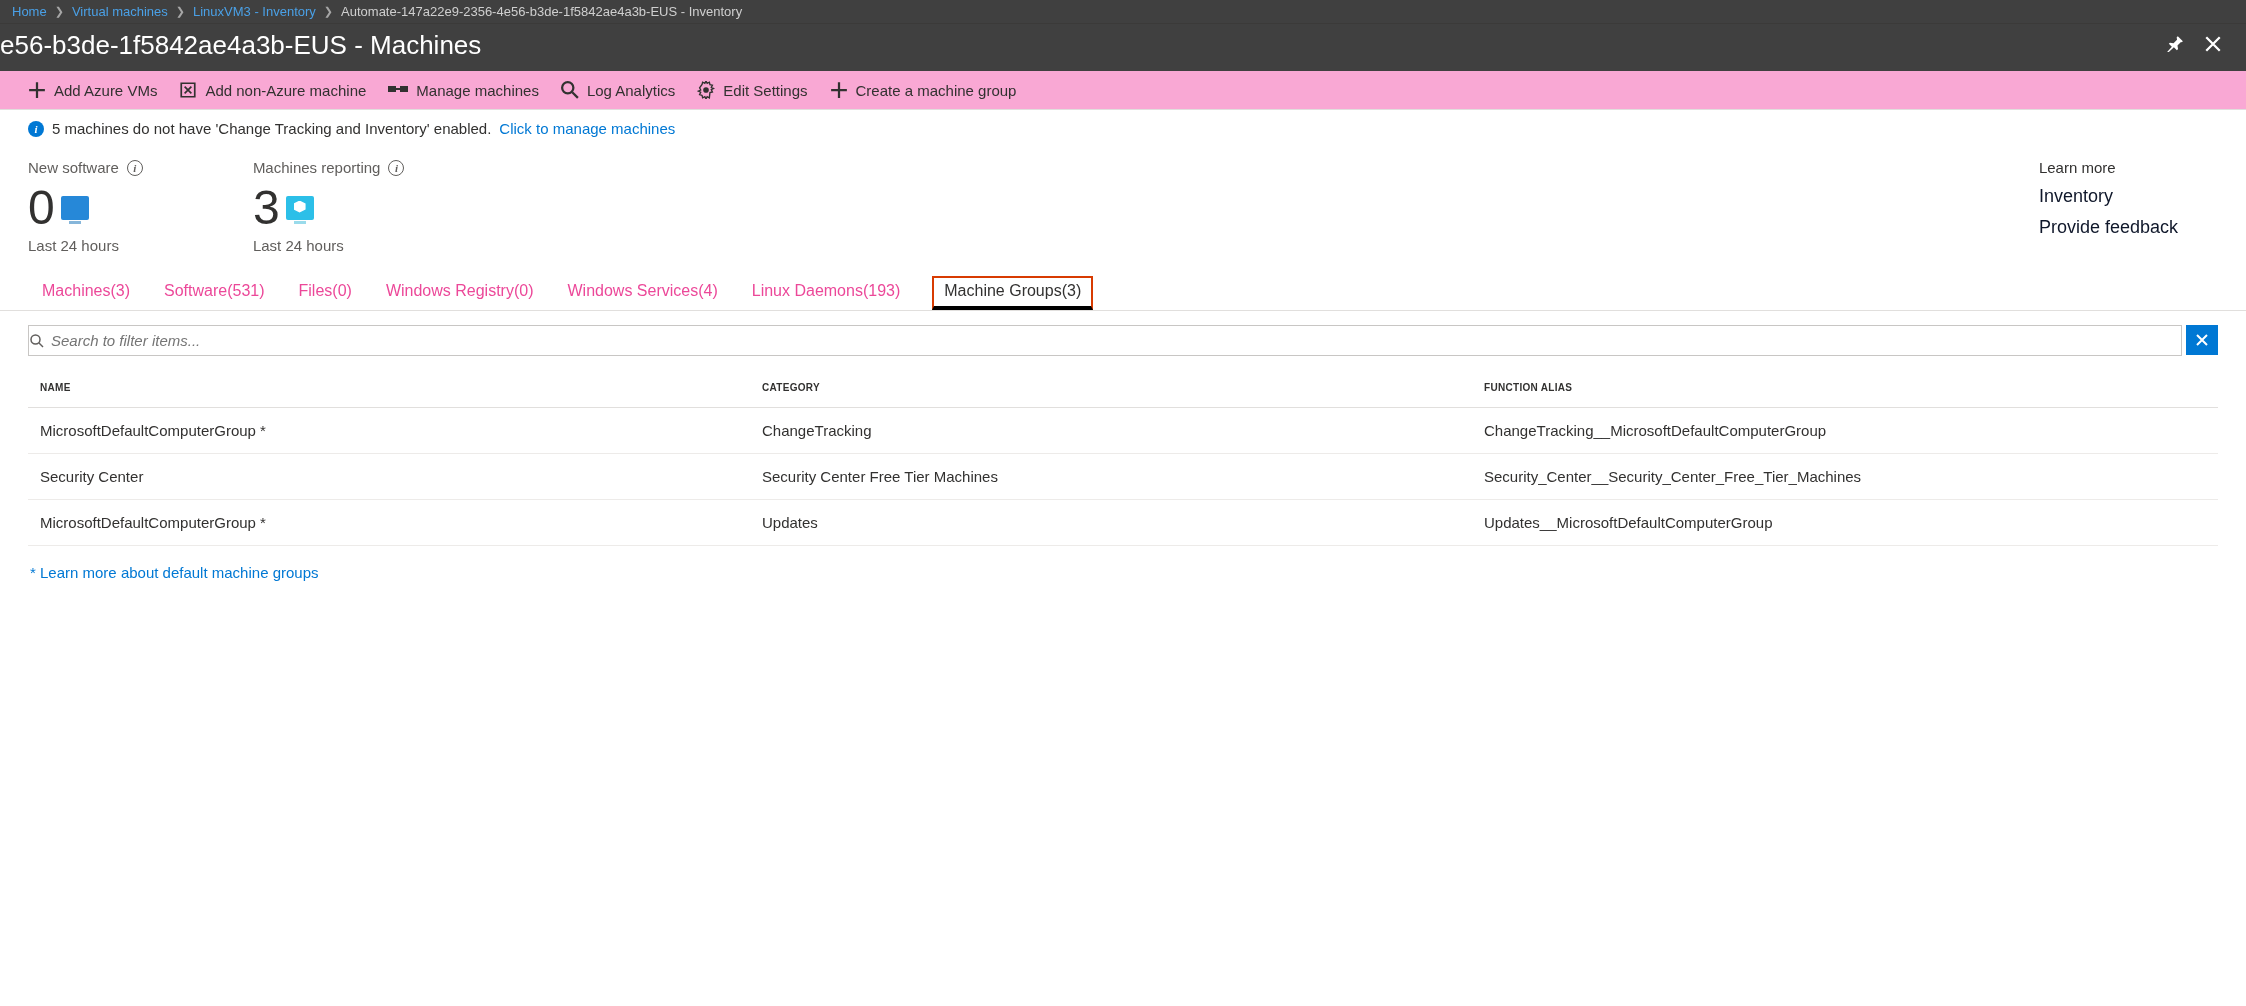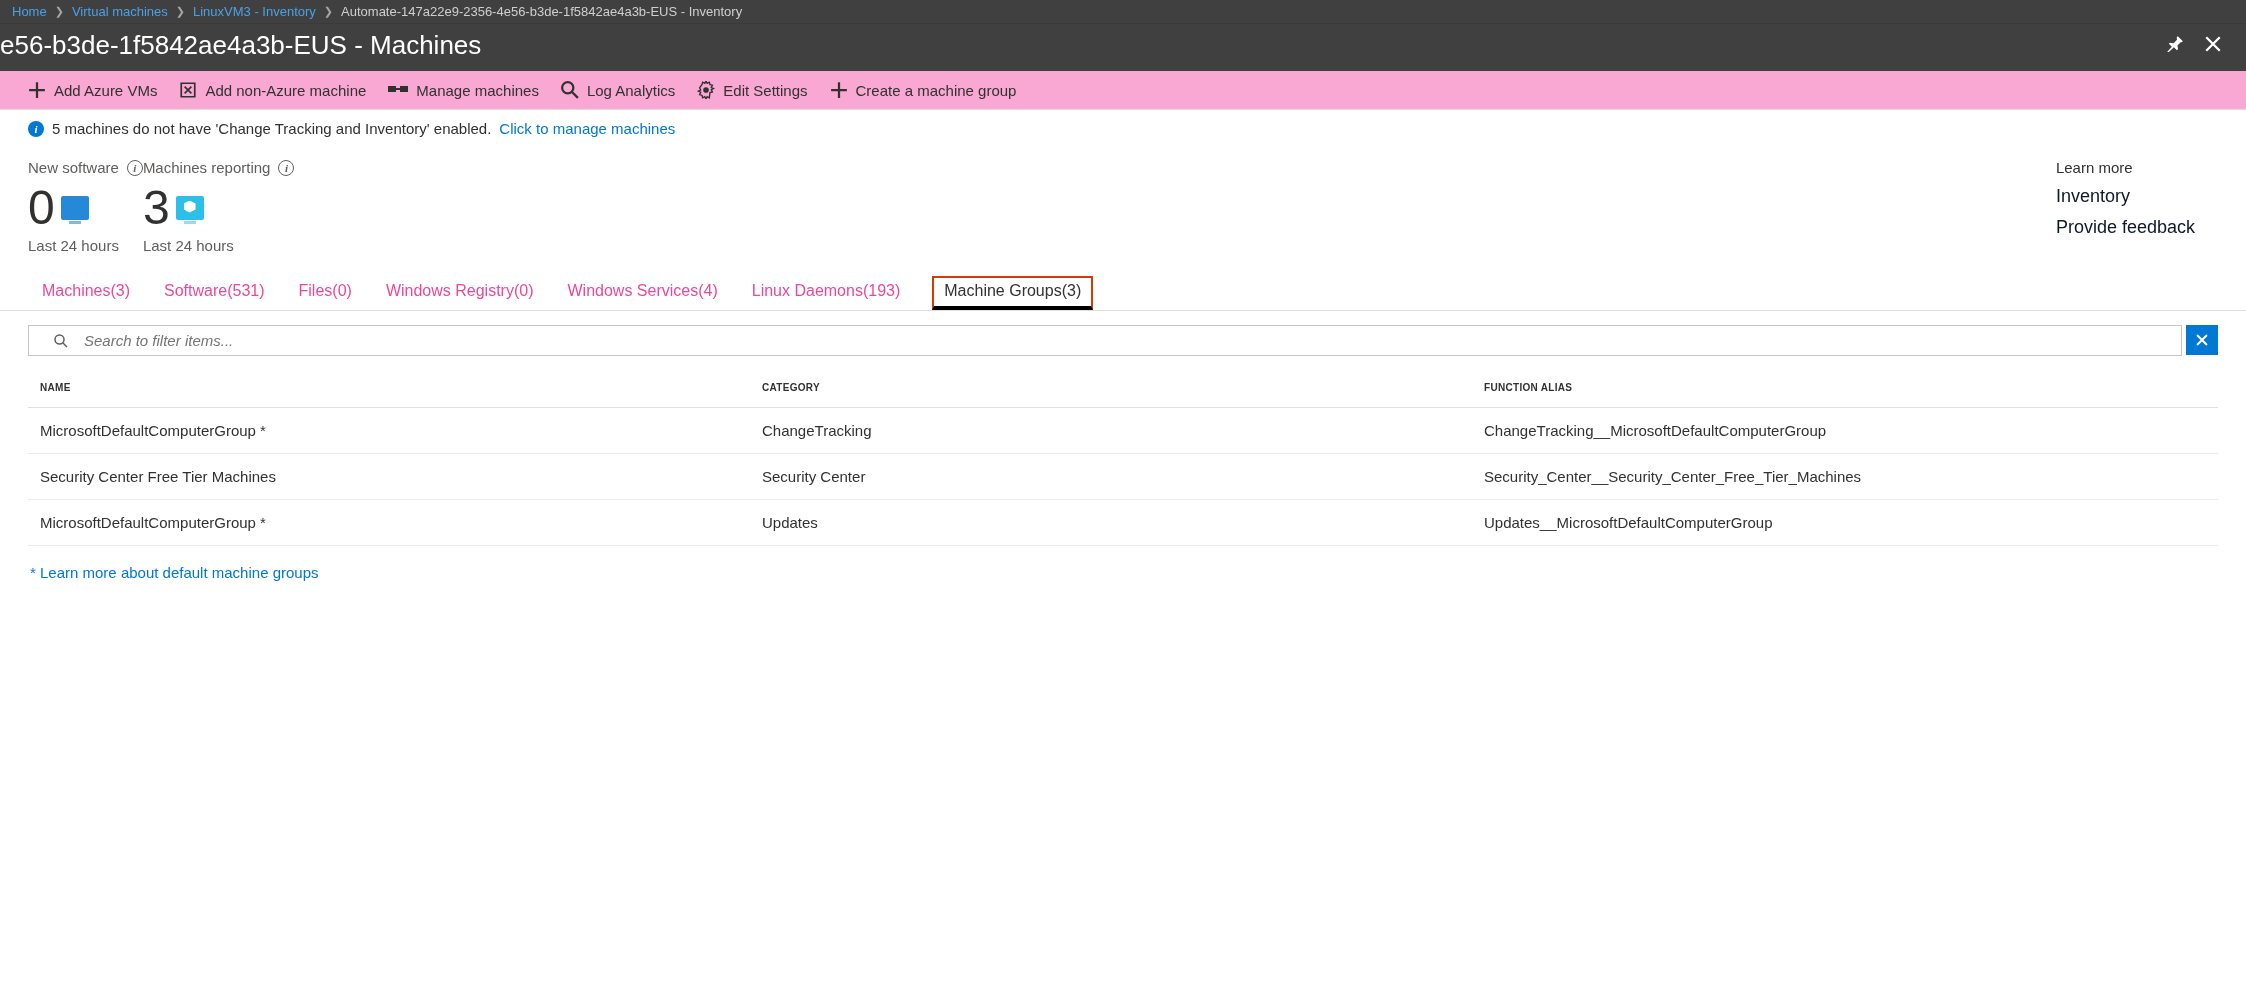--- a/index.html
+++ b/index.html
@@ -21,37 +21,37 @@
   .toolbar { display: flex; gap: 22px; align-items: center; padding: 10px 28px; border-bottom: 1px solid #e1dfdd; background:#f9a8d4; }
   .toolbar .btn { display: inline-flex; align-items: center; gap: 8px; cursor: pointer; font-size: 15px; color:#323130; }
   .toolbar .btn svg { fill:#323130; }
   
   
   .info-banner { padding: 10px 28px 4px 28px; font-size: 15px; display:flex; align-items:center; gap:8px;}
   .info-banner a { color:#0078d4; text-decoration:none; }
   .info-icon { width:16px; height:16px; border-radius:50%; background:#0078d4; color:#fff; display:inline-flex; align-items:center; justify-content:center; font-size:11px; font-style:italic; font-weight:bold; font-family: Georgia, serif;}
   
   
-  .stats-row { display:flex; padding: 18px 11px 0 28px; }
+  .stats-row { display:flex; padding: 18px 28px 0 28px; gap: 110px; }
   .stat-block {}
   .stat-label { font-size:15px; color:#605e5c; display:flex; align-items:center; gap:8px; margin-bottom:4px;}
   .stat-value { font-size:48px; font-weight:300; color:#323130; display:flex; align-items:center; gap:6px;}
   .stat-sub { font-size:15px; color:#605e5c; margin-top:2px;}
   .learn-more { margin-left: auto; padding-right: 40px;}
   .learn-more .lm-title{ font-size:15px; color:#323130; margin-bottom:10px;}
   .learn-more a{ display:block; color:#0f172a; text-decoration:none; font-size:18px; margin-bottom:10px;}
   
   
   .tab-row { display:flex; gap: 30px; padding: 22px 28px 0 40px; border-bottom: 1px solid #e1dfdd; font-size:16px;}
   .tab { color:#ec4899; padding: 6px 2px 10px 2px; cursor:pointer; white-space:nowrap; }
   .tab.active { color:#323130; border:2px solid #d83b01; border-bottom: 4px solid #000; padding:4px 10px 6px 10px; }
   
   
   .search-row { padding: 14px 28px 0 28px; display:flex; }
-  .search-wrap { flex:1; display:flex; align-items:center; border:1px solid #c8c6c4; padding: 4px 24px; gap: 9px; }
+  .search-wrap { flex:1; display:flex; align-items:center; border:1px solid #c8c6c4; padding: 4px 0; }
   .search-wrap svg { flex:none; }
   .search-input { border:none; outline:none; flex:1; font-size:15px; font-style:italic; color:#605e5c; padding:2px 6px; background:transparent;}
   .clear-btn { width:32px; height:30px; background:#0078d4; color:#fff; display:flex; align-items:center; justify-content:center; cursor:pointer; margin-left: 4px;}
   
   
   .grid { padding: 8px 28px 0 28px; }
   .grid-header, .grid-row { display:grid; grid-template-columns: 1fr 1fr 1fr; border-bottom:1px solid #edebe9; padding:14px 12px; }
   .grid-header { font-size:10px; font-weight:600; letter-spacing:0.3px; color:#323130; text-transform:uppercase; border-bottom:1px solid #e1dfdd; padding-top:18px;}
   .grid-row { font-size:15px; color:#323130;}
   
@@ -204,22 +204,22 @@
     <div>NAME</div>
     <div>CATEGORY</div>
     <div>FUNCTION ALIAS</div>
   </div>
   <div class="grid-row">
     <div>MicrosoftDefaultComputerGroup *</div>
     <div>ChangeTracking</div>
     <div>ChangeTracking__MicrosoftDefaultComputerGroup</div>
   </div>
   <div class="grid-row">
+    <div>Security Center</div>
     <div>Security Center Free Tier Machines</div>
-    <div>Security Center</div>
     <div>Security_Center__Security_Center_Free_Tier_Machines</div>
   </div>
   <div class="grid-row">
     <div>MicrosoftDefaultComputerGroup *</div>
     <div>Updates</div>
     <div>Updates__MicrosoftDefaultComputerGroup</div>
   </div>
 </div>
 
 <div class="footnote">

